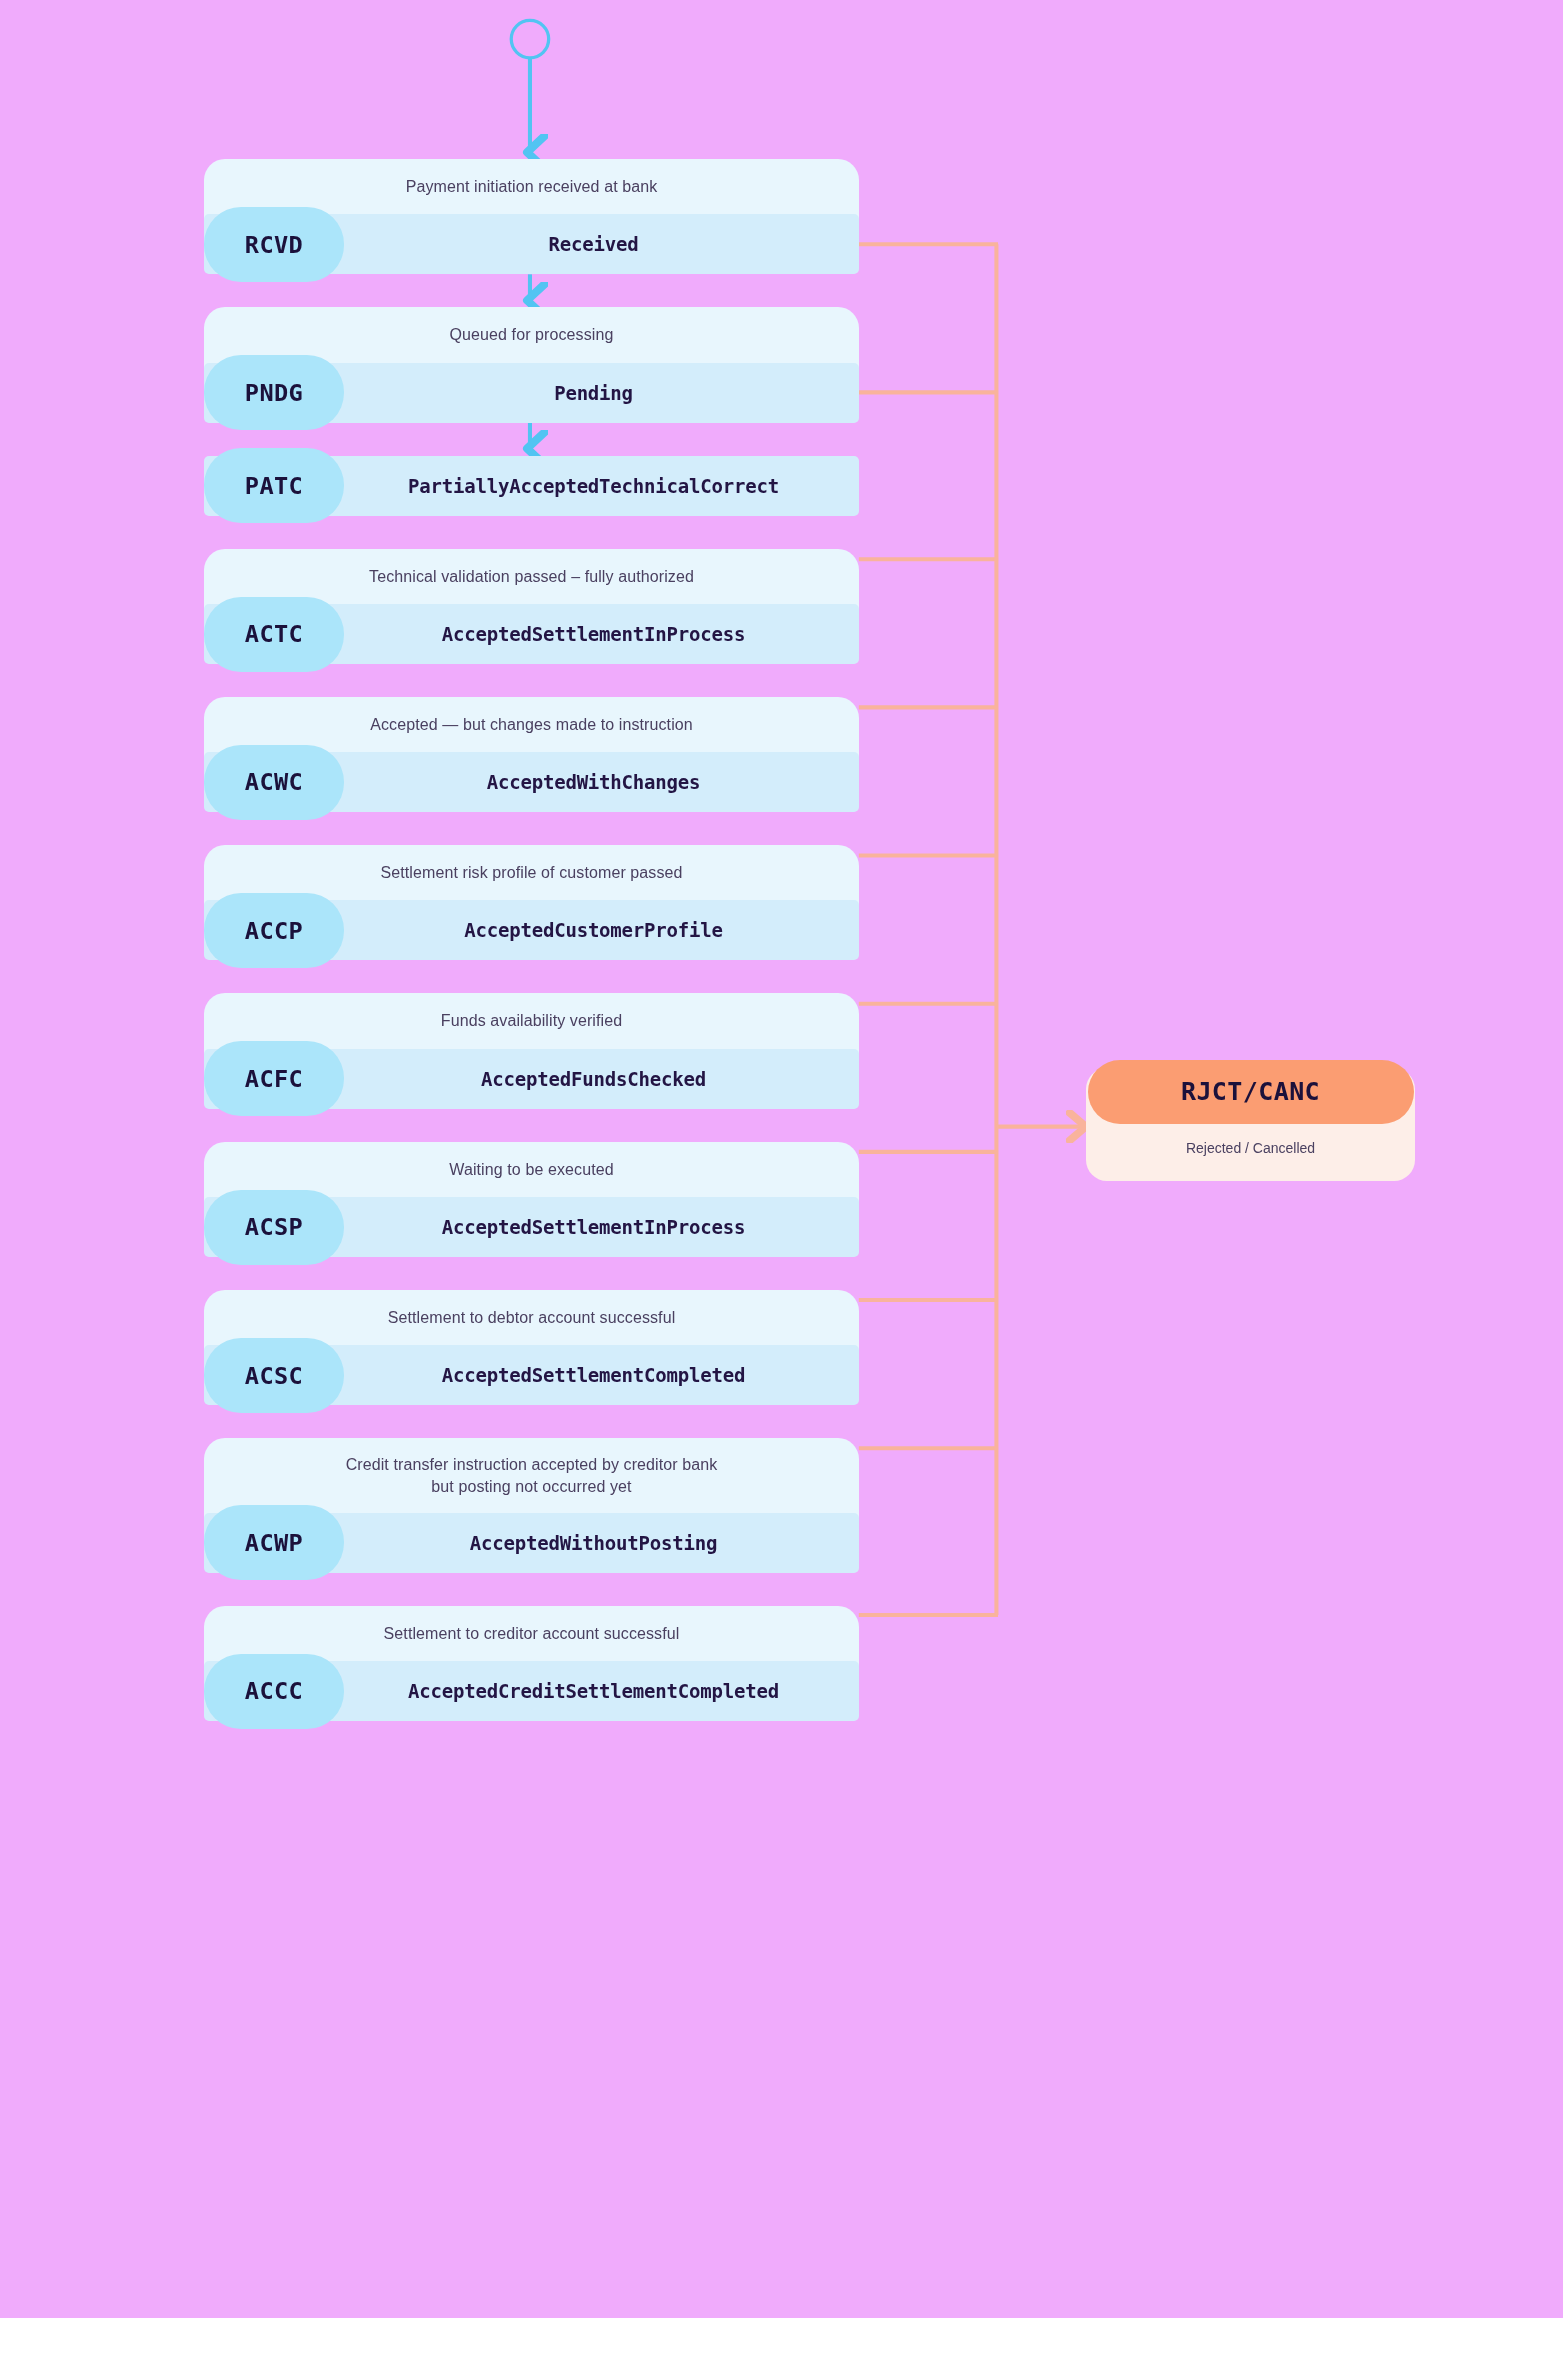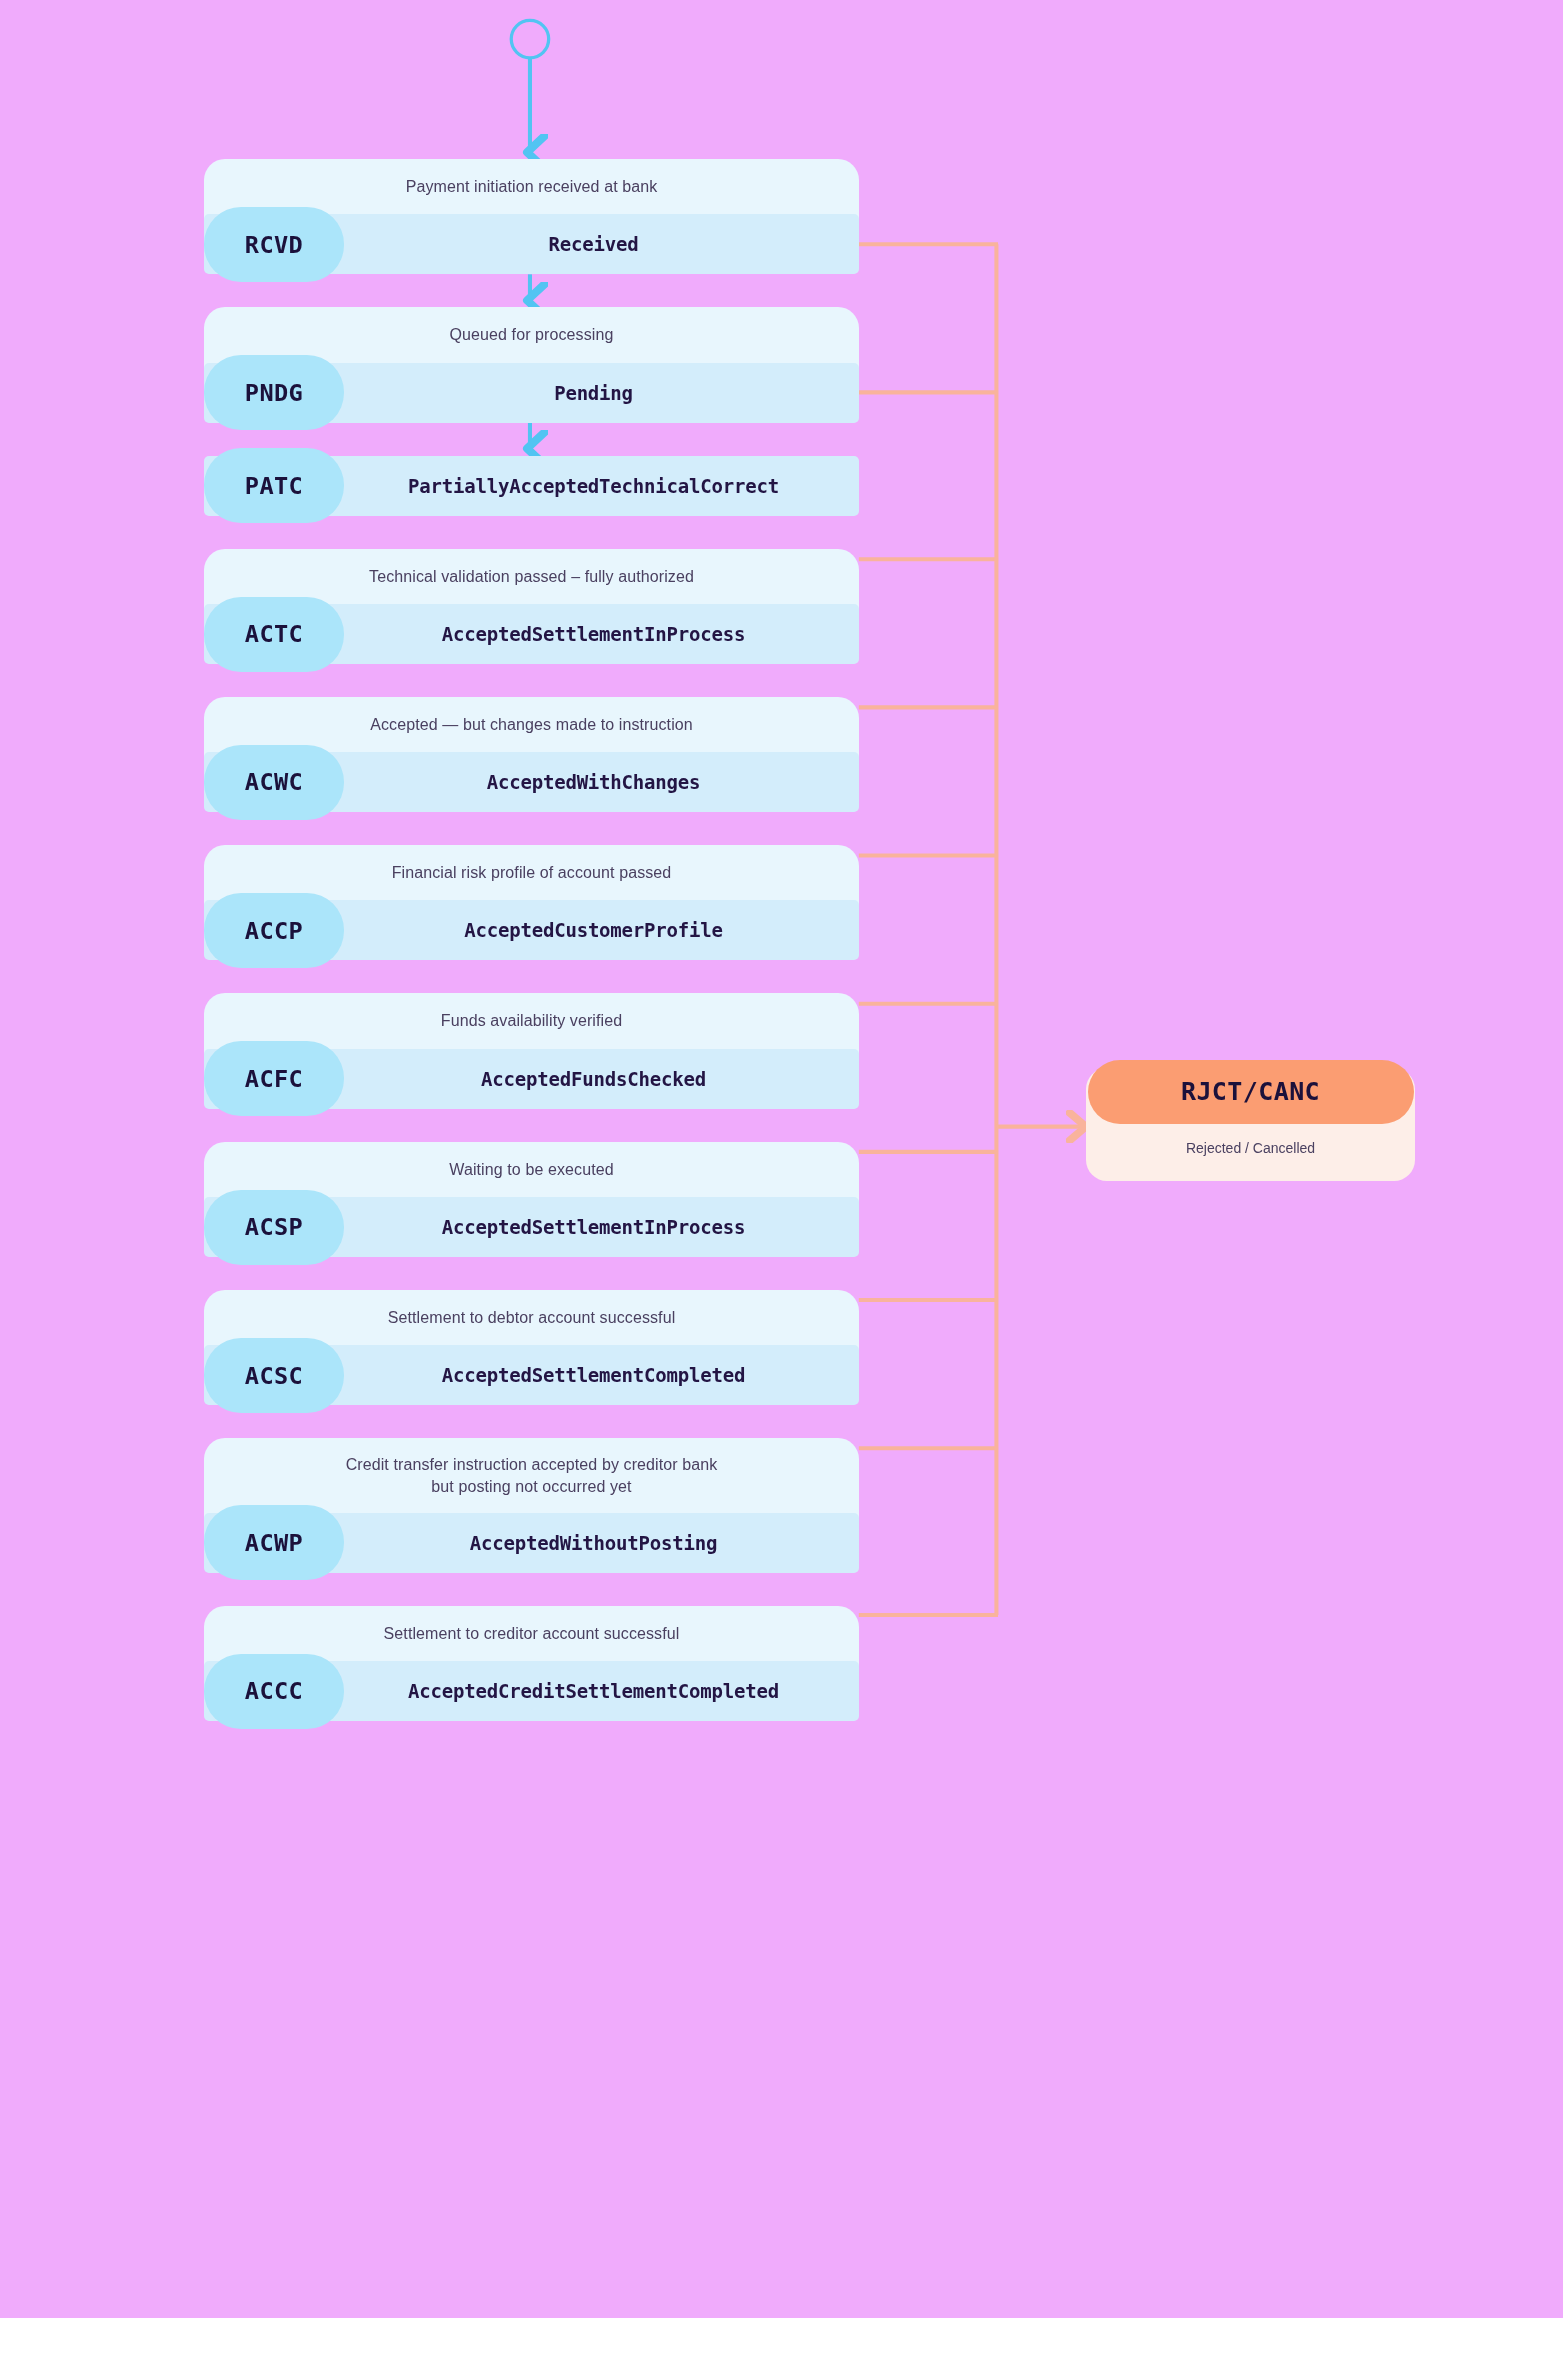--- a/index.html
+++ b/index.html
@@ -234,21 +234,21 @@
     <div class="status-card">
       <div class="card-desc">Accepted — but changes made to instruction</div>
       <div class="card-bar">
         <div class="code-pill">ACWC</div>
         <div class="card-name">AcceptedWithChanges</div>
       </div>
     </div>
     <div class="gap"></div>
 
     <div class="status-card">
-      <div class="card-desc">Financial risk profile of account passed</div>
+      <div class="card-desc">Settlement risk profile of customer passed</div>
       <div class="card-bar">
         <div class="code-pill">ACCP</div>
         <div class="card-name">AcceptedCustomerProfile</div>
       </div>
     </div>
     <div class="gap"></div>
 
     <div class="status-card">
       <div class="card-desc">Funds availability verified</div>
       <div class="card-bar">

